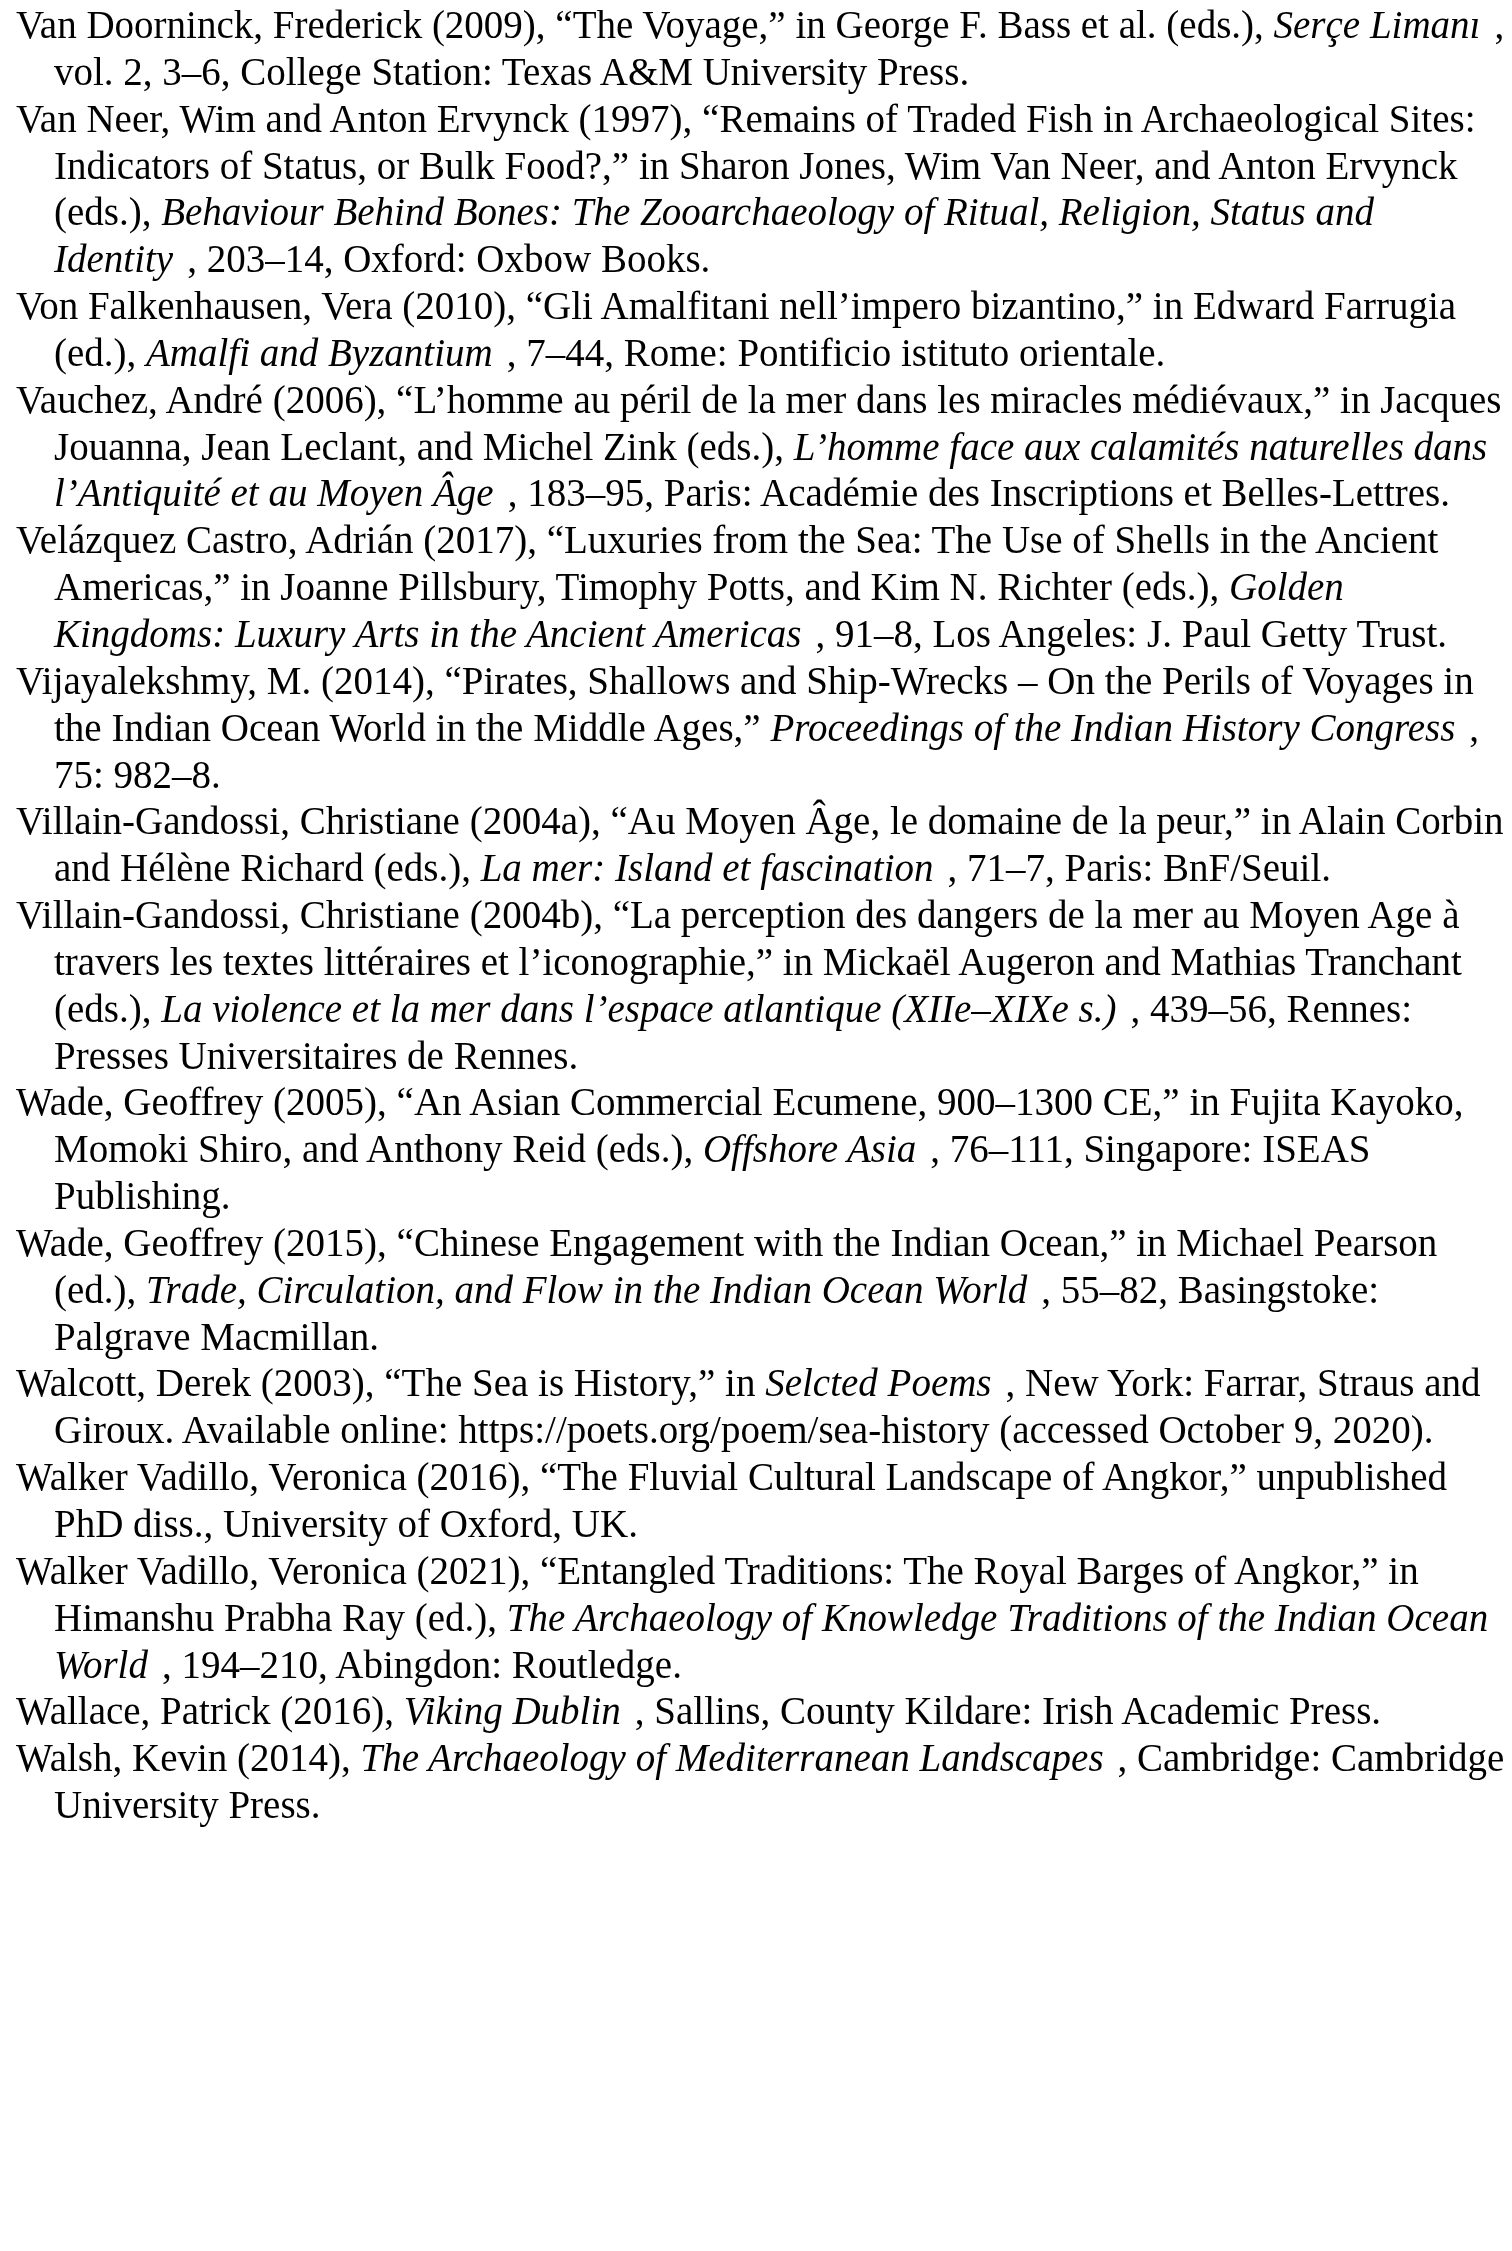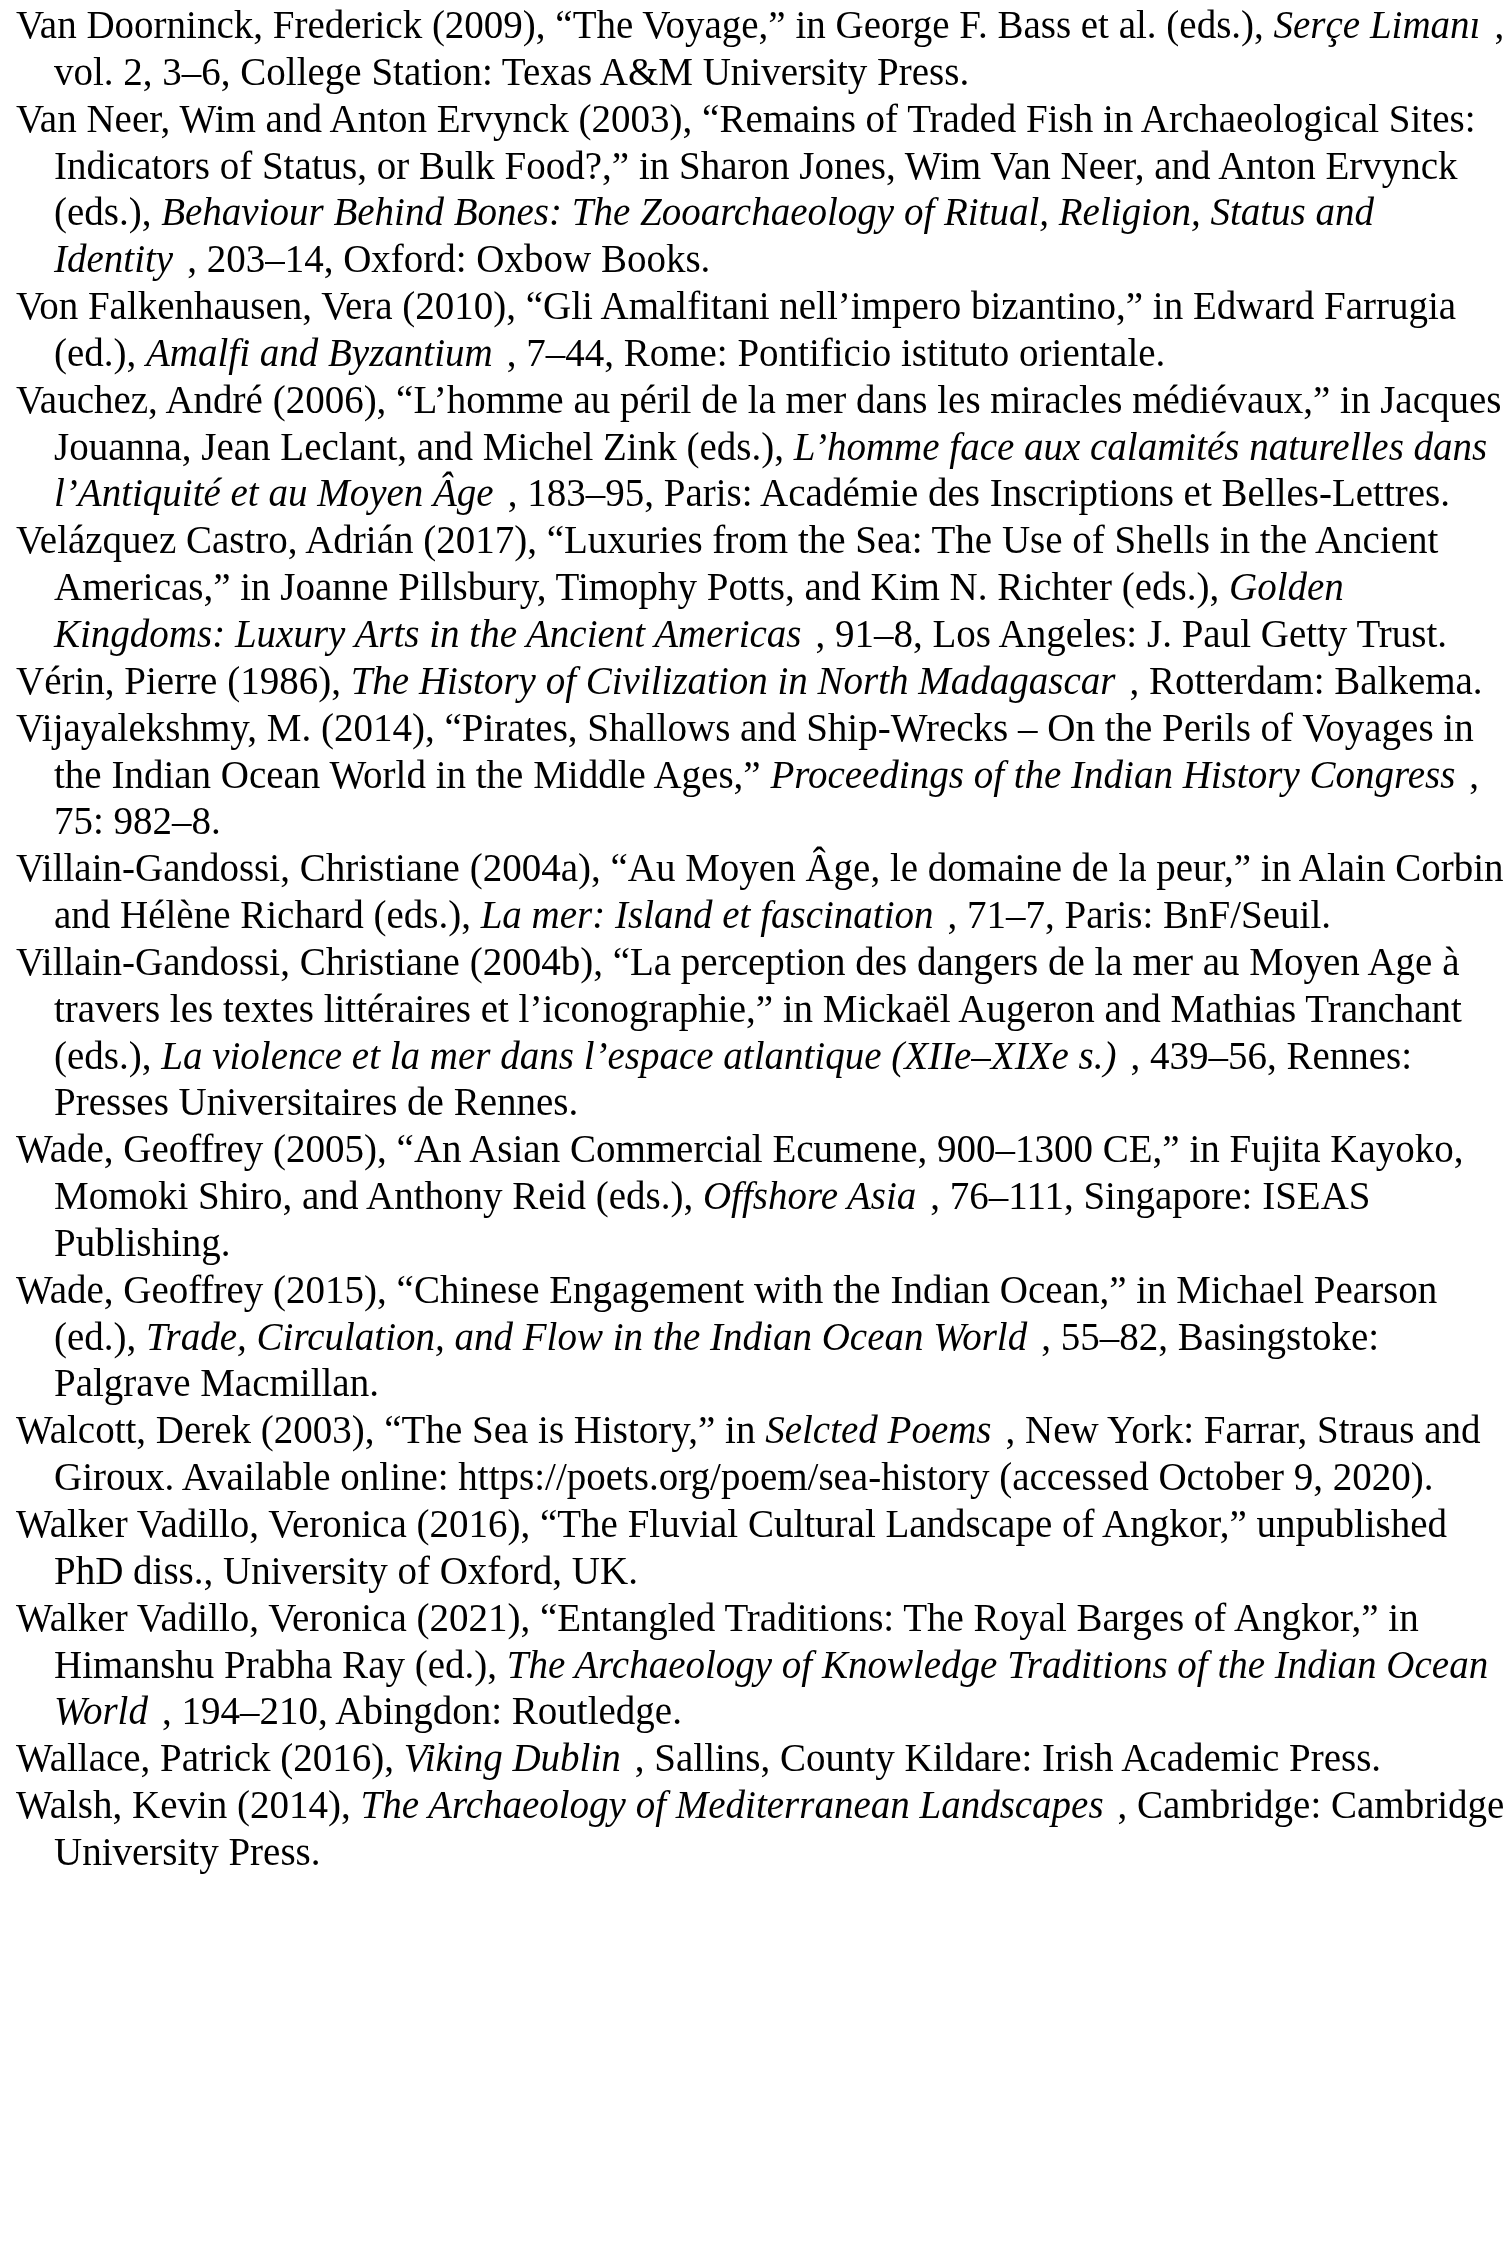--- a/index.html
+++ b/index.html
@@ -31,25 +31,24 @@
   }
   .ref .rm { font-style: normal; margin-left: 14px; }
   .ref .it { font-style: italic; margin-top: 12px; }
 </style>
 </head>
 <body>
 
 <div class="page">
   <div class="bibliography">
       <p class="ref"><span class="rm">Van Doorninck, Frederick (2009), “The Voyage,” in George F. Bass et al. (eds.), </span><span class="it">Serçe Limanı</span><span class="rm">, vol. 2, 3–6, College Station: Texas A&amp;M University Press.</span></p>
-      <p class="ref"><span class="rm">Van Neer, Wim and Anton Ervynck (2003), “Remains of Traded Fish in Archaeological Sites: Indicators of Status, or Bulk Food?,” in Sharon Jones, Wim Van Neer, and Anton Ervynck (eds.), </span><span class="it">Behaviour Behind Bones: The Zooarchaeology of Ritual, Religion, Status and Identity</span><span class="rm">, 203–14, Oxford: Oxbow Books.</span></p>
+      <p class="ref"><span class="rm">Van Neer, Wim and Anton Ervynck (1997), “Remains of Traded Fish in Archaeological Sites: Indicators of Status, or Bulk Food?,” in Sharon Jones, Wim Van Neer, and Anton Ervynck (eds.), </span><span class="it">Behaviour Behind Bones: The Zooarchaeology of Ritual, Religion, Status and Identity</span><span class="rm">, 203–14, Oxford: Oxbow Books.</span></p>
       <p class="ref"><span class="rm">Von Falkenhausen, Vera (2010), “Gli Amalfitani nell’impero bizantino,” in Edward Farrugia (ed.), </span><span class="it">Amalfi and Byzantium</span><span class="rm">, 7–44, Rome: Pontificio istituto orientale.</span></p>
       <p class="ref"><span class="rm">Vauchez, André (2006), “L’homme au péril de la mer dans les miracles médiévaux,” in Jacques Jouanna, Jean Leclant, and Michel Zink (eds.), </span><span class="it">L’homme face aux calamités naturelles dans l’Antiquité et au Moyen Âge</span><span class="rm">, 183–95, Paris: Académie des Inscriptions et Belles-Lettres.</span></p>
       <p class="ref"><span class="rm">Velázquez Castro, Adrián (2017), “Luxuries from the Sea: The Use of Shells in the Ancient Americas,” in Joanne Pillsbury, Timophy Potts, and Kim N. Richter (eds.), </span><span class="it">Golden Kingdoms: Luxury Arts in the Ancient Americas</span><span class="rm">, 91–8, Los Angeles: J. Paul Getty Trust.</span></p>
-      <p class="ref"><span class="rm">Vérin, Pierre (1986), </span><span class="it">The History of Civilization in North Madagascar</span><span class="rm">, Rotterdam: Balkema.</span></p>
       <p class="ref"><span class="rm">Vijayalekshmy, M. (2014), “Pirates, Shallows and Ship-Wrecks – On the Perils of Voyages in the Indian Ocean World in the Middle Ages,” </span><span class="it">Proceedings of the Indian History Congress</span><span class="rm">, 75: 982–8.</span></p>
       <p class="ref"><span class="rm">Villain-Gandossi, Christiane (2004a), “Au Moyen Âge, le domaine de la peur,” in Alain Corbin and Hélène Richard (eds.), </span><span class="it">La mer: Island et fascination</span><span class="rm">, 71–7, Paris: BnF/Seuil.</span></p>
       <p class="ref"><span class="rm">Villain-Gandossi, Christiane (2004b), “La perception des dangers de la mer au Moyen Age à travers les textes littéraires et l’iconographie,” in Mickaël Augeron and Mathias Tranchant (eds.), </span><span class="it">La violence et la mer dans l’espace atlantique (XIIe–XIXe s.)</span><span class="rm">, 439–56, Rennes: Presses Universitaires de Rennes.</span></p>
       <p class="ref"><span class="rm">Wade, Geoffrey (2005), “An Asian Commercial Ecumene, 900–1300 CE,” in Fujita Kayoko, Momoki Shiro, and Anthony Reid (eds.), </span><span class="it">Offshore Asia</span><span class="rm">, 76–111, Singapore: ISEAS Publishing.</span></p>
       <p class="ref"><span class="rm">Wade, Geoffrey (2015), “Chinese Engagement with the Indian Ocean,” in Michael Pearson (ed.), </span><span class="it">Trade, Circulation, and Flow in the Indian Ocean World</span><span class="rm">, 55–82, Basingstoke: Palgrave Macmillan.</span></p>
       <p class="ref"><span class="rm">Walcott, Derek (2003), “The Sea is History,” in </span><span class="it">Selcted Poems</span><span class="rm">, New York: Farrar, Straus and Giroux. Available online: https://poets.org/poem/sea-history (accessed October 9, 2020).</span></p>
       <p class="ref"><span class="rm">Walker Vadillo, Veronica (2016), “The Fluvial Cultural Landscape of Angkor,” unpublished PhD diss., University of Oxford, UK.</span></p>
       <p class="ref"><span class="rm">Walker Vadillo, Veronica (2021), “Entangled Traditions: The Royal Barges of Angkor,” in Himanshu Prabha Ray (ed.), </span><span class="it">The Archaeology of Knowledge Traditions of the Indian Ocean World</span><span class="rm">, 194–210, Abingdon: Routledge.</span></p>
       <p class="ref"><span class="rm">Wallace, Patrick (2016), </span><span class="it">Viking Dublin</span><span class="rm">, Sallins, County Kildare: Irish Academic Press.</span></p>
       <p class="ref"><span class="rm">Walsh, Kevin (2014), </span><span class="it">The Archaeology of Mediterranean Landscapes</span><span class="rm">, Cambridge: Cambridge University Press.</span></p>

